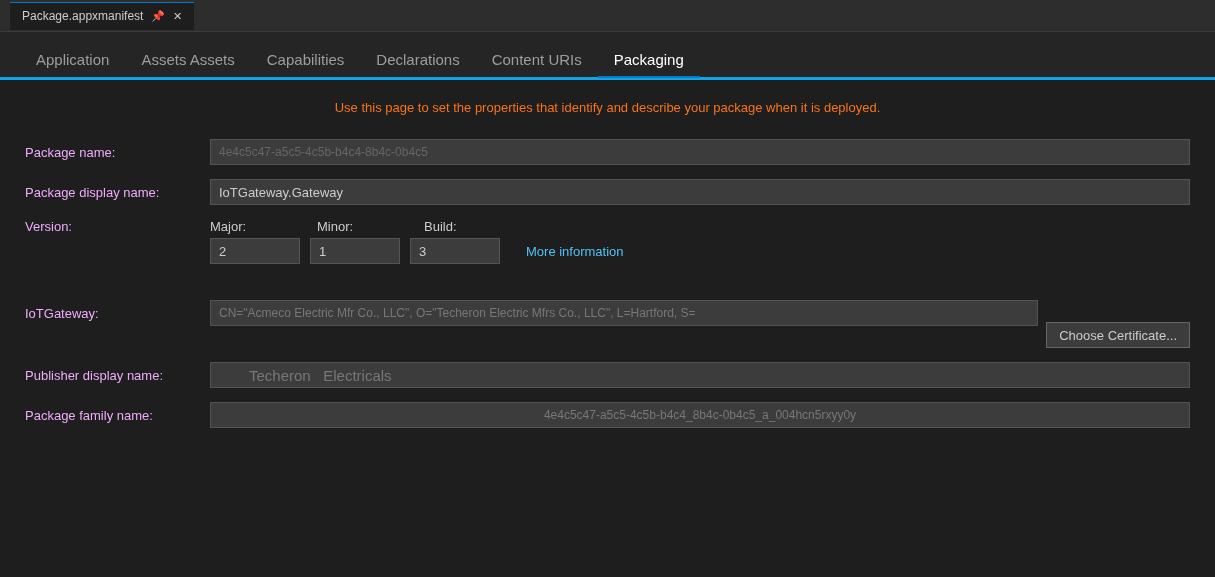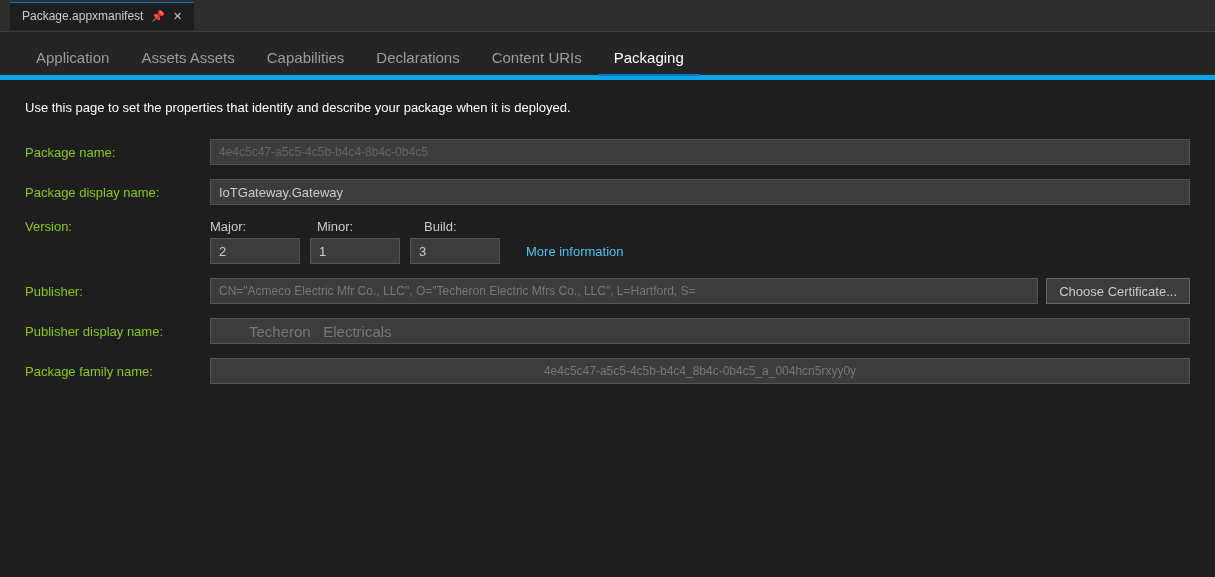--- a/index.html
+++ b/index.html
@@ -39,21 +39,21 @@
       font-size: 11px;
       line-height: 1;
     }
 
     
     .tab-bar {
       display: flex;
       align-items: flex-end;
       padding: 0 20px;
       background-color: #252526;
-      border-bottom: 5px solid #0ea5e9;
+      border-bottom: 3px solid #0ea5e9;
       height: 48px;
     }
     .tab-item {
       padding: 8px 16px;
       font-size: 15px;
       color: #9d9d9d;
       cursor: pointer;
       white-space: nowrap;
       border-bottom: 2px solid transparent;
       margin-bottom: -1px;
@@ -64,33 +64,34 @@
       font-weight: 400;
     }
 
     
     .content {
       padding: 20px 25px;
       background-color: #1e1e1e;
     }
 
     .description {
-      color: #ffffff;
+      color: #f97316;
       font-size: 13px;
       margin-bottom: 24px;
+      text-align: center;
     }
 
     
     .form-row {
       display: flex;
       align-items: center;
       margin-bottom: 14px;
     }
     .form-label {
-      color: #84cc16;
+      color: #f0abfc;
       font-size: 13px;
       width: 185px;
       flex-shrink: 0;
     }
     .form-input {
       background-color: #3c3c3c;
       border: 1px solid #555555;
       color: #888888;
       font-size: 13px;
       padding: 4px 8px;
@@ -178,20 +179,21 @@
     }
     .choose-cert-btn {
       background-color: #3c3c3c;
       border: 1px solid #666666;
       color: #cccccc;
       font-size: 13px;
       padding: 3px 12px;
       height: 26px;
       cursor: pointer;
       white-space: nowrap;
+      margin-top: 44px;
     }
   </style>
 </head>
 <body>
 
 <div class="title-bar">
   <div class="title-tab">
     <span>Package.appxmanifest</span>
     <span style="font-size:11px;color:#aaa;">📌</span>
     <span class="title-tab-close">✕</span>
@@ -236,21 +238,21 @@
       <div class="version-inputs">
         <input class="version-input" type="text" value="2" style="">
         <input class="version-input" type="text" value="1" style="">
         <input class="version-input" type="text" value="3" style="">
         <a class="more-info-link">More information</a>
       </div>
     </div>
   </div>
 
   <div class="publisher-row">
-    <span class="form-label">Publisher:</span>
+    <span class="form-label">IoTGateway:</span>
     <div class="publisher-input-area">
       <input class="publisher-input" type="text" value="CN=&quot;Acmeco Electric Mfr Co., LLC&quot;, O=&quot;Techeron Electric Mfrs Co., LLC&quot;, L=Hartford, S=" style="">
       <button class="choose-cert-btn">Choose Certificate...</button>
     </div>
   </div>
 
   <div class="form-row">
     <span class="form-label">Publisher display name:</span>
     <input class="form-input" type="text" style="color: rgb(119, 119, 119); font-size: 15px; padding-left: 38px;" value="Techeron   Electricals">
   </div>

